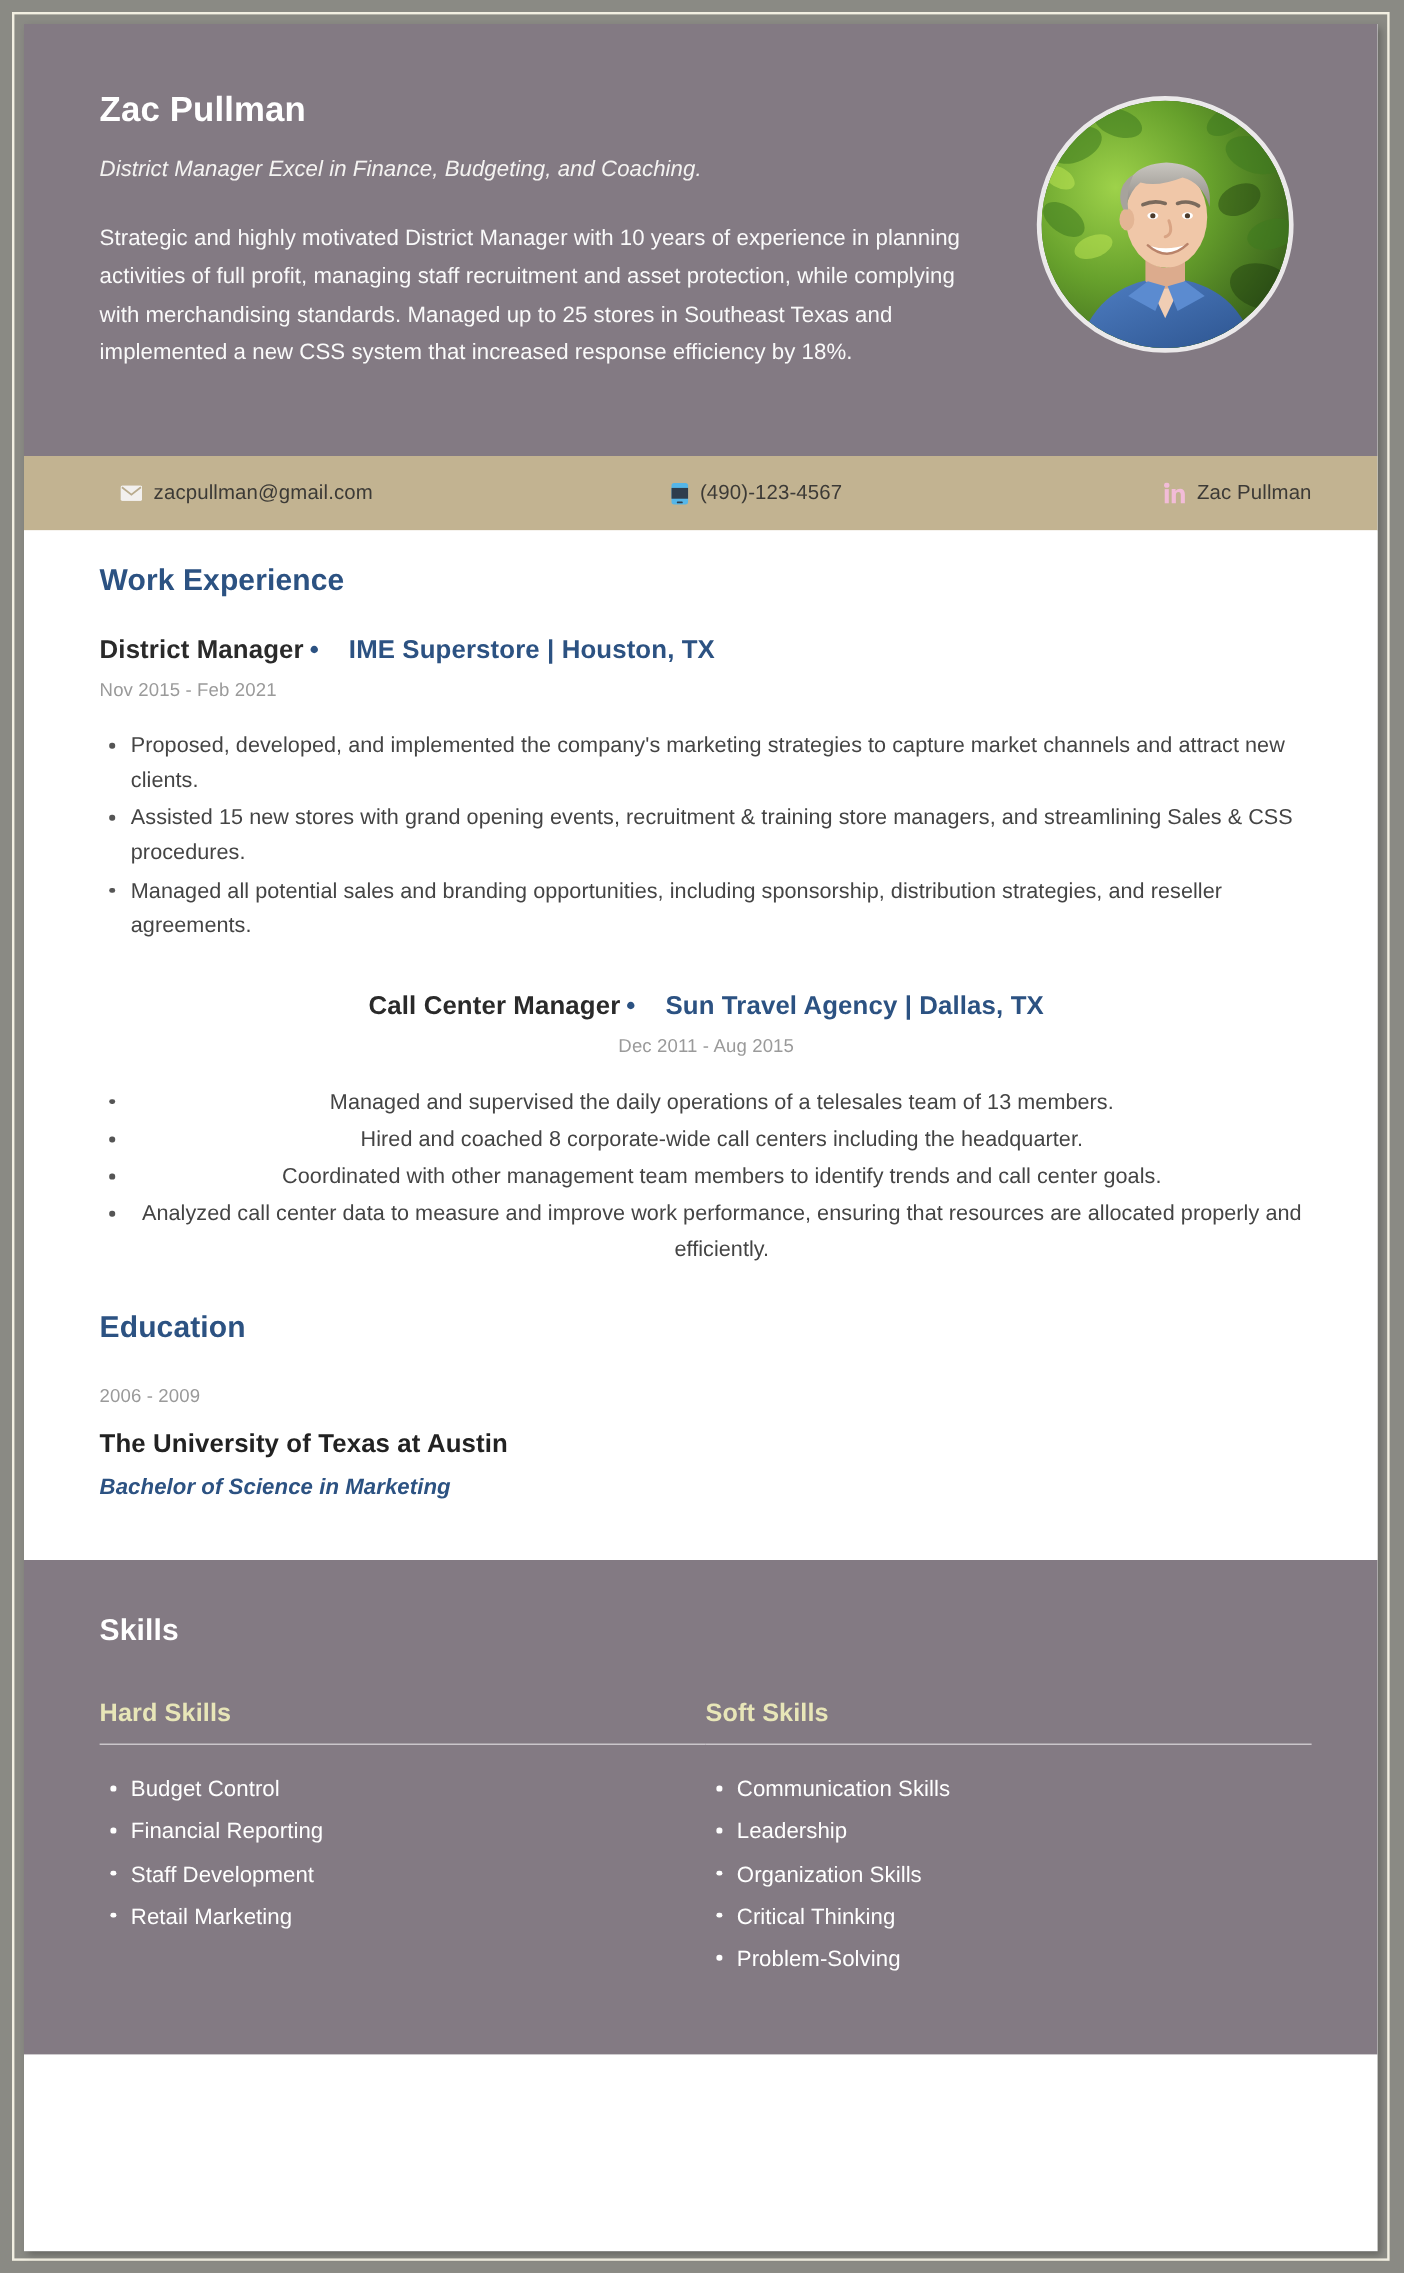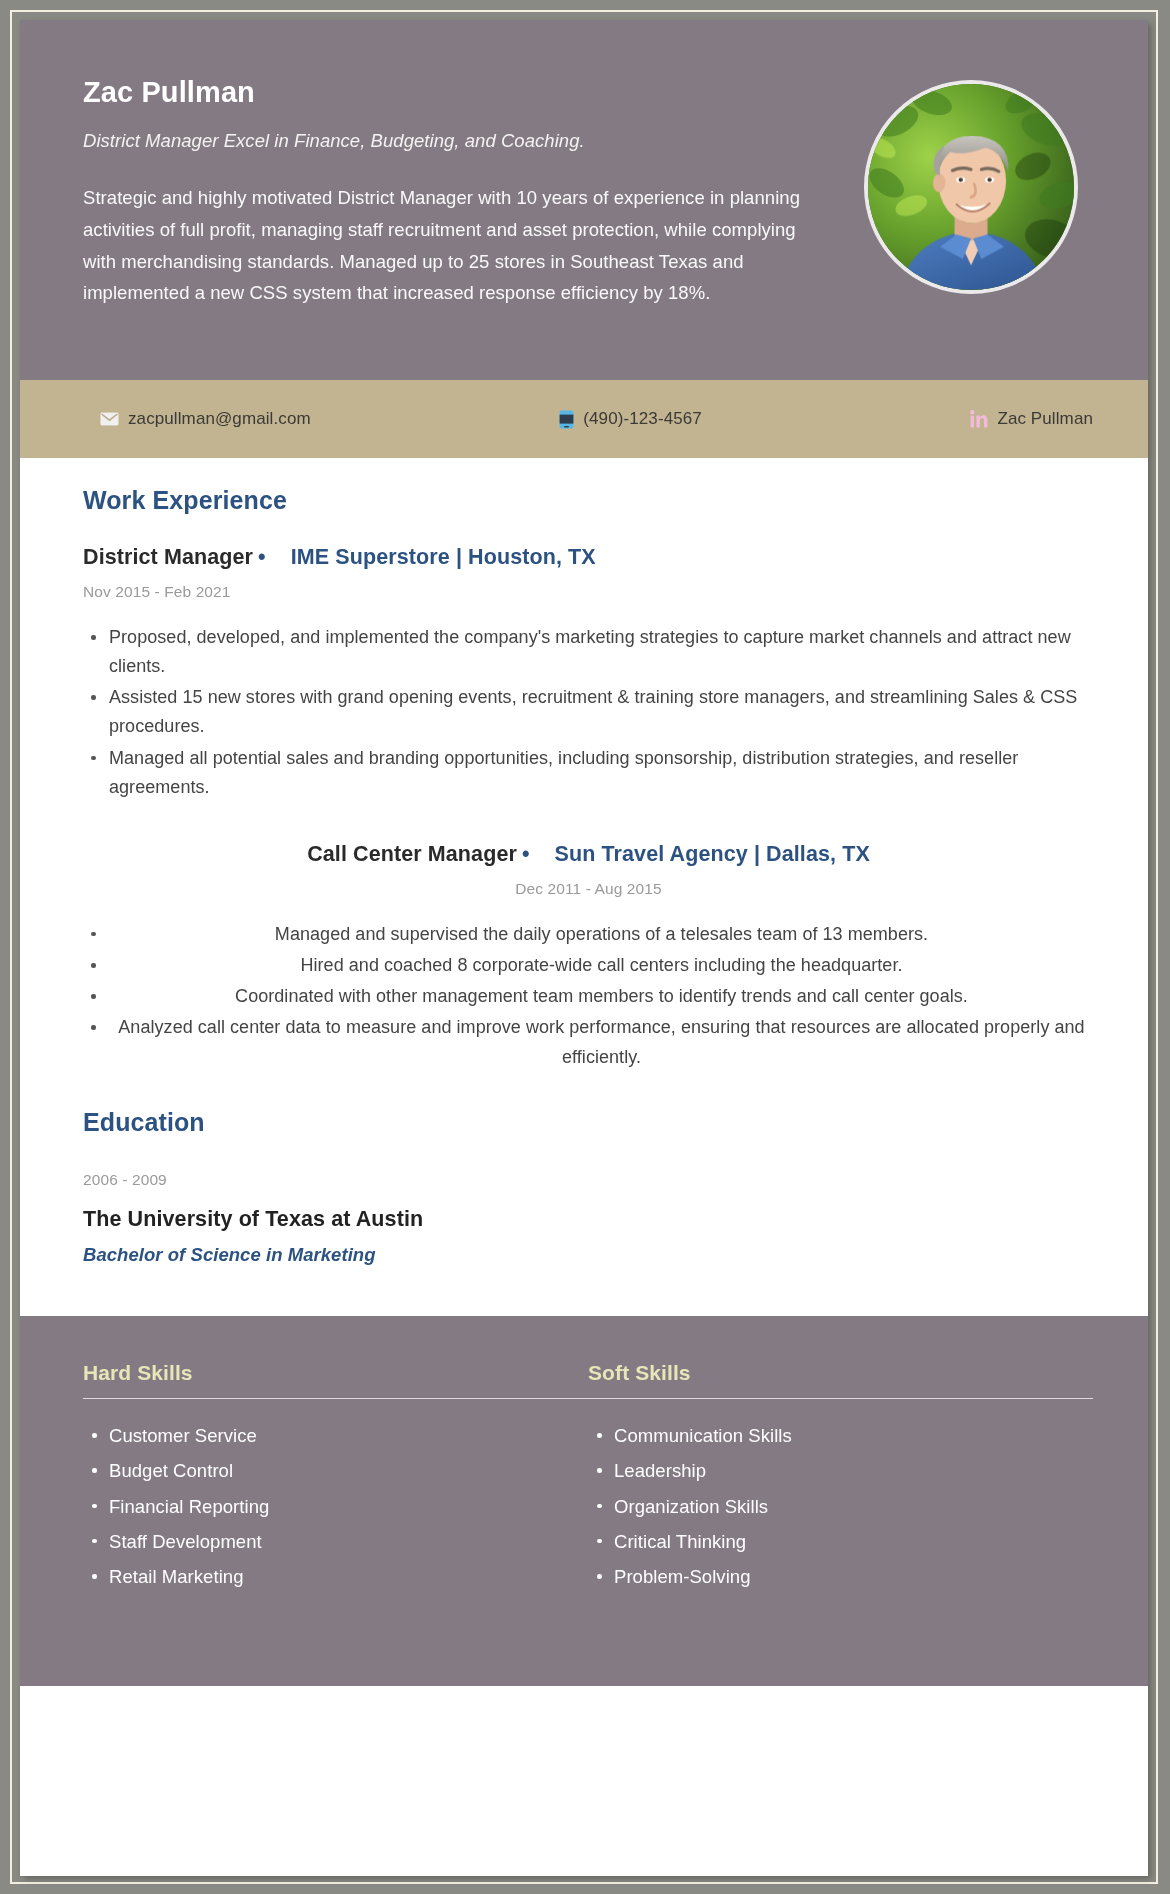--- a/index.html
+++ b/index.html
@@ -76,21 +76,21 @@
     border: 4px solid #ebe9ea;
     overflow: hidden;
     position: relative;
     background: #3f6a24;
   }
   .photo svg { display: block; width: 100%; height: 100%; }
 
   
   .contact-bar {
     background: #c2b391;
-    height: 78px;
+    height: 62px;
     display: flex;
     align-items: center;
     padding: 0 55px 0 80px;
     gap: 46px;
   }
   .contact-item {
     display: flex;
     align-items: center;
     gap: 9px;
     font-size: 17px;
@@ -369,27 +369,27 @@
 
       <div class="section-title">Education</div>
       <div class="edu-block">
         <div class="edu-dates">2006 - 2009</div>
         <div class="edu-school">The University of Texas at Austin</div>
         <div class="edu-degree">Bachelor of Science in Marketing</div>
       </div>
     </div>
 
     <div class="skills">
+      <div class="skills-title">Skills</div>
       <div class="skills-cols">
 
         <div class="skills-col">
           <div class="skills-sub">Hard Skills</div>
           <div class="skills-rule"></div>
           <ul class="skill-list">
-            <li>Customer Service</li>
             <li>Budget Control</li>
             <li>Financial Reporting</li>
             <li>Staff Development</li>
             <li>Retail Marketing</li>
           </ul>
         </div>
 
         <div class="skills-col">
           <div class="skills-sub">Soft Skills</div>
           <div class="skills-rule"></div>

